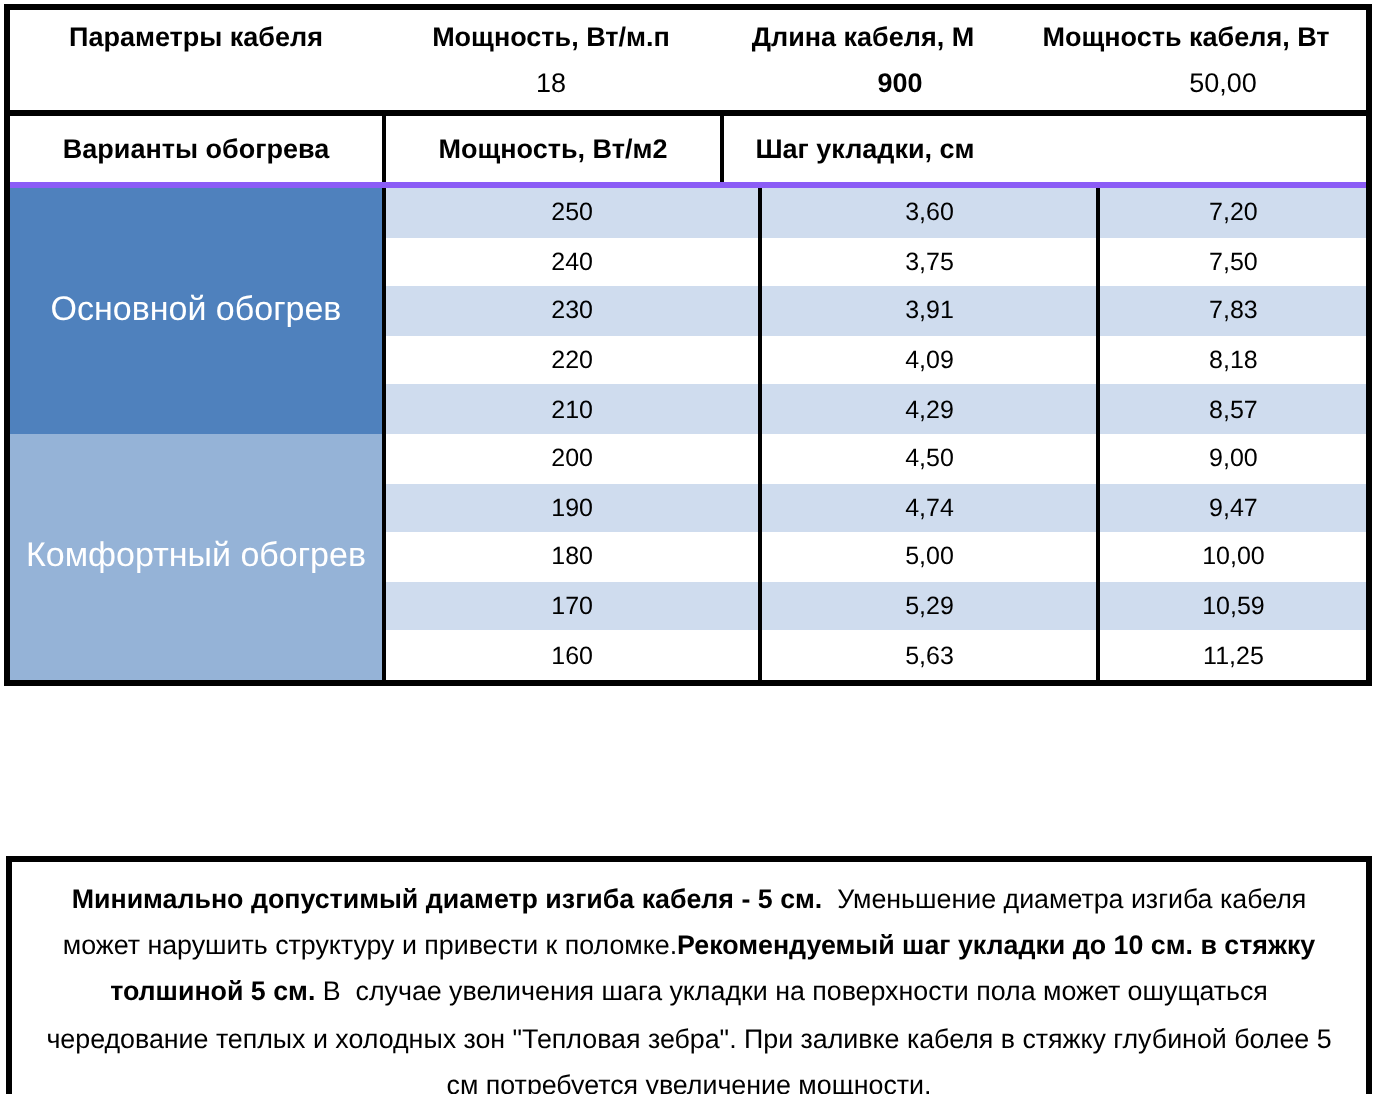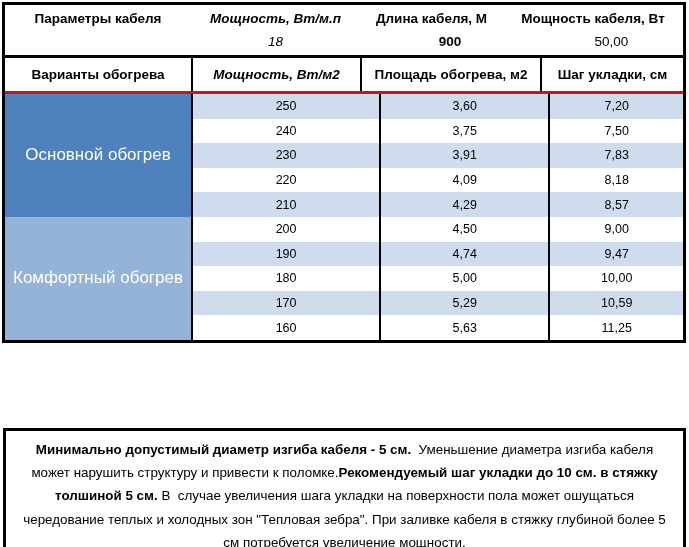--- a/index.html
+++ b/index.html
@@ -15,29 +15,29 @@
   
   .main-table {
     position: absolute;
     left: 2px; top: 2px;
     width: 684px;
     border: 3px solid #000;
     background: #fff;
   }
   .row { display: flex; }
   .c1 { width: 186px; }
-  .c2 { width: 169px; font-style: italic; }
+  .c2 { width: 169px; }
   .c3 { width: 180px; font-weight: bold; }
   .c4 { width: 143px; }
   
   .params-section { border-bottom: 3px solid #000; padding: 2px 0 3px 0; }
   .params-labels .cell { font-weight: bold; font-size: 13.5px; line-height: 24px; text-align: center; }
   .params-values .cell { font-size: 13.5px; line-height: 21px; text-align: center; }
   
-  .head-row { border-bottom: 3px solid #b91c1c; }
+  .head-row { border-bottom: 3px solid #8b5cf6; }
   .head-row .cell {
     font-weight: bold; font-size: 13.5px;
     display: flex; align-items: center; justify-content: center;
     height: 33px;
   }
   .head-row .cell + .cell { border-left: 2px solid #000; }
   
   .section { display: flex; }
   .section-label {
     width: 186px;
@@ -91,21 +91,20 @@
         <div class="cell c1"></div>
         <div class="cell c2">18</div>
         <div class="cell c3">900</div>
         <div class="cell c4">50,00</div>
       </div>
     </div>
 
     <div class="row head-row">
       <div class="cell c1">Варианты обогрева</div>
       <div class="cell c2">Мощность, Вт/м2</div>
-      <div class="cell c3">Площадь обогрева, м2</div>
       <div class="cell c4">Шаг укладки, см</div>
     </div>
 
     <div id="sections">
         <div class="section">
           <div class="section-label" style="background: rgb(79, 129, 189);">Основной обогрев</div>
           <div class="section-rows">
             <div class="data-row" style="background: rgb(207, 220, 238);">
               <div class="data-cell dc2">250</div>
               <div class="data-cell dc3">3,60</div>

